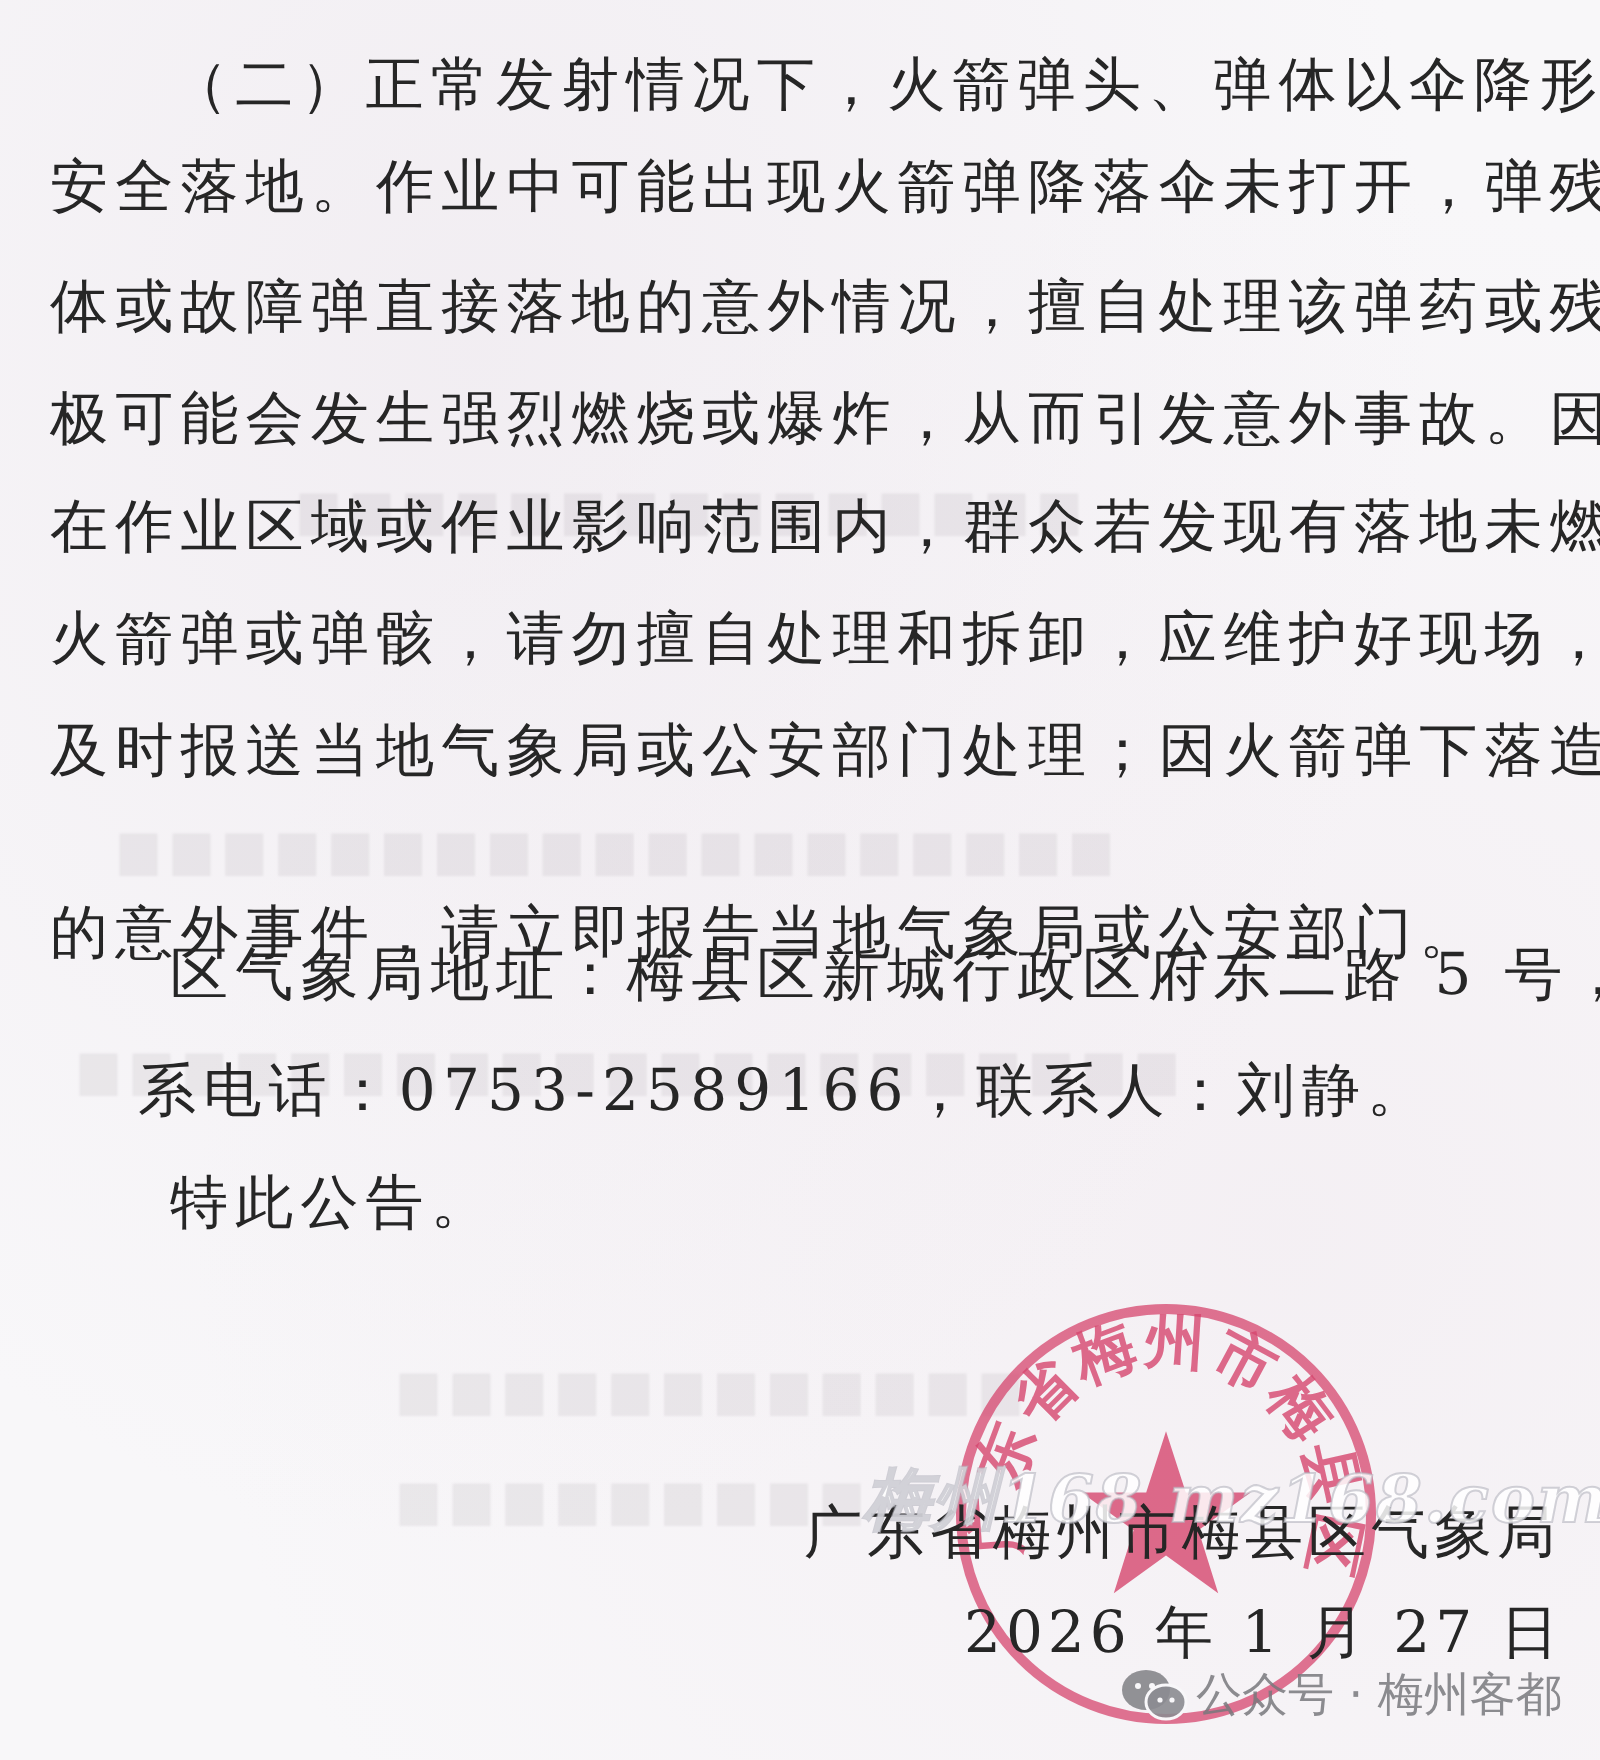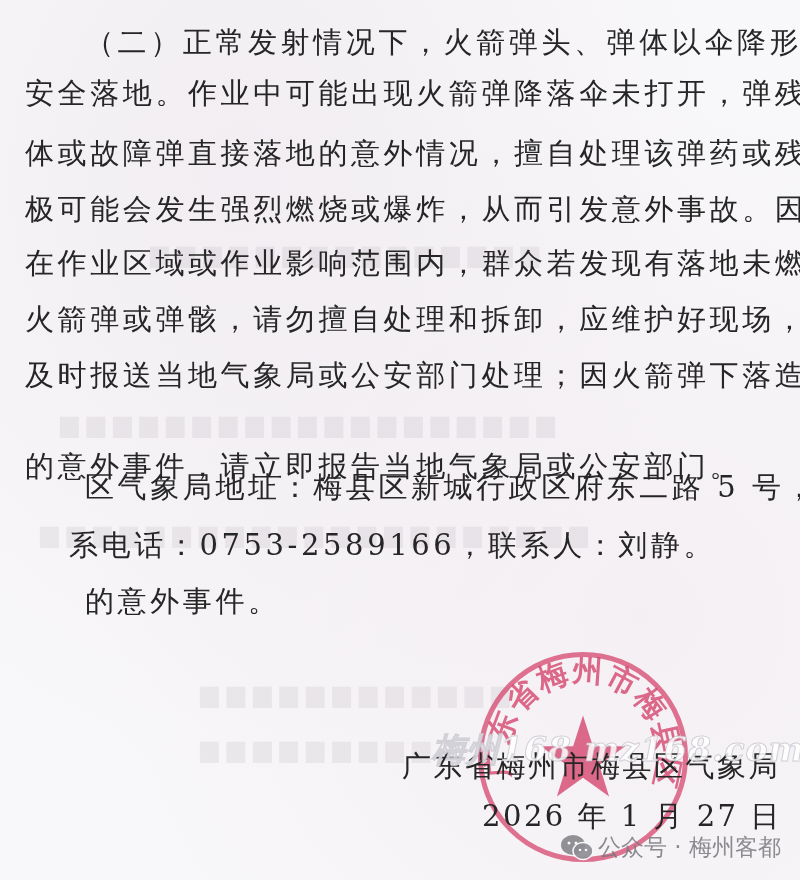--- a/index.html
+++ b/index.html
@@ -123,21 +123,21 @@
 <div class="line" style="top:135px;">体或故障弹直接落地的意外情况，擅自处理该弹药或残骸</div>
 <div class="line" style="top:191px;">极可能会发生强烈燃烧或爆炸，从而引发意外事故。因此，</div>
 <div class="line" style="top:245px;">在作业区域或作业影响范围内，群众若发现有落地未燃烧</div>
 <div class="line" style="top:301px;">火箭弹或弹骸，请勿擅自处理和拆卸，应维护好现场，并</div>
 <div class="line" style="top:357px;">及时报送当地气象局或公安部门处理；因火箭弹下落造成</div>
 <div class="line" style="top:424px;margin-top:24px;">的意外事件，请立即报告当地气象局或公安部门。</div>
 
 <div class="line indent" style="top:469px;">区气象局地址：梅县区新城行政区府东二路 5 号，联</div>
 <div class="line" style="top:527px;margin-left:44px;">系电话：0753-2589166，联系人：刘静。</div>
 
-<div class="line indent" style="top:583px;">的意外事件。</div>
+<div class="line indent" style="top:583px;">特此公告。</div>
 
 <div class="seal">
   <svg class="seal-text" viewBox="0 0 200 200">
     <defs>
       <path id="sealArc" d="M 28,120 A 75,75 0 1,1 172,120"></path>
     </defs>
     <text font-size="30" font-weight="bold" fill="rgba(214,70,110,0.8)" font-family="DejaVu Serif, serif" letter-spacing="2">
       <textPath href="#sealArc" startOffset="0">广东省梅州市梅县区气象局</textPath>
     </text>
   </svg>

